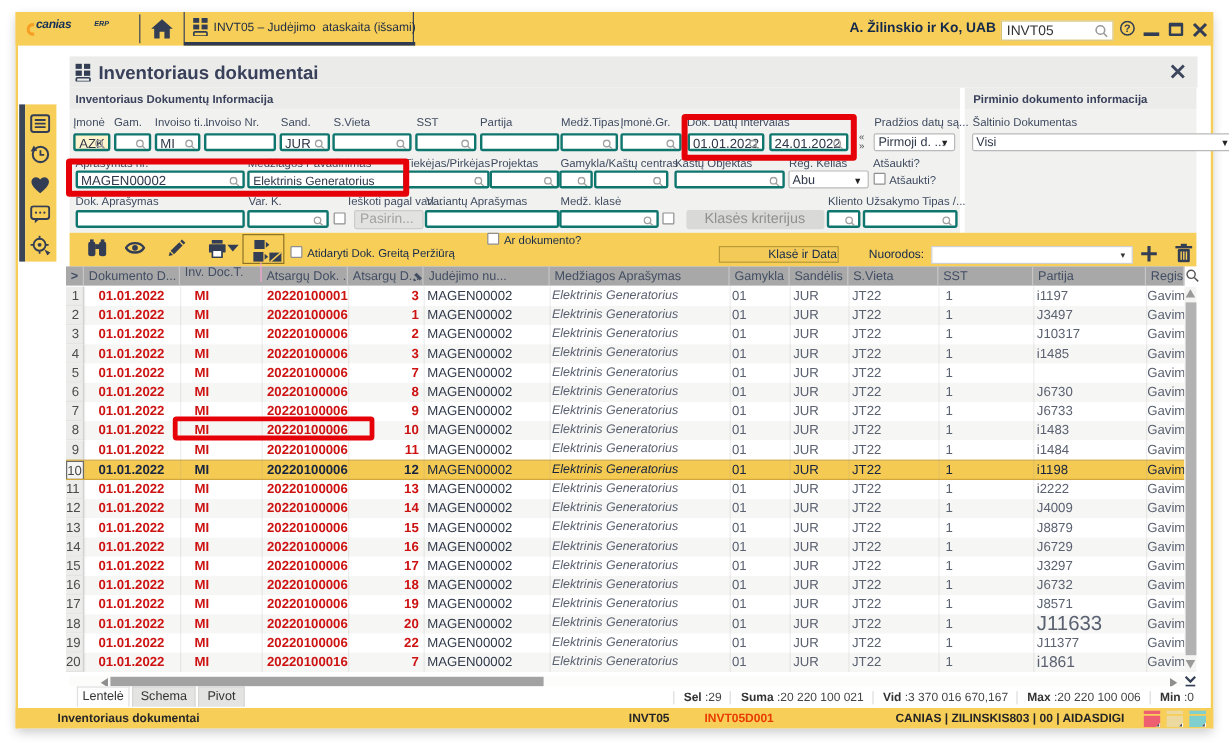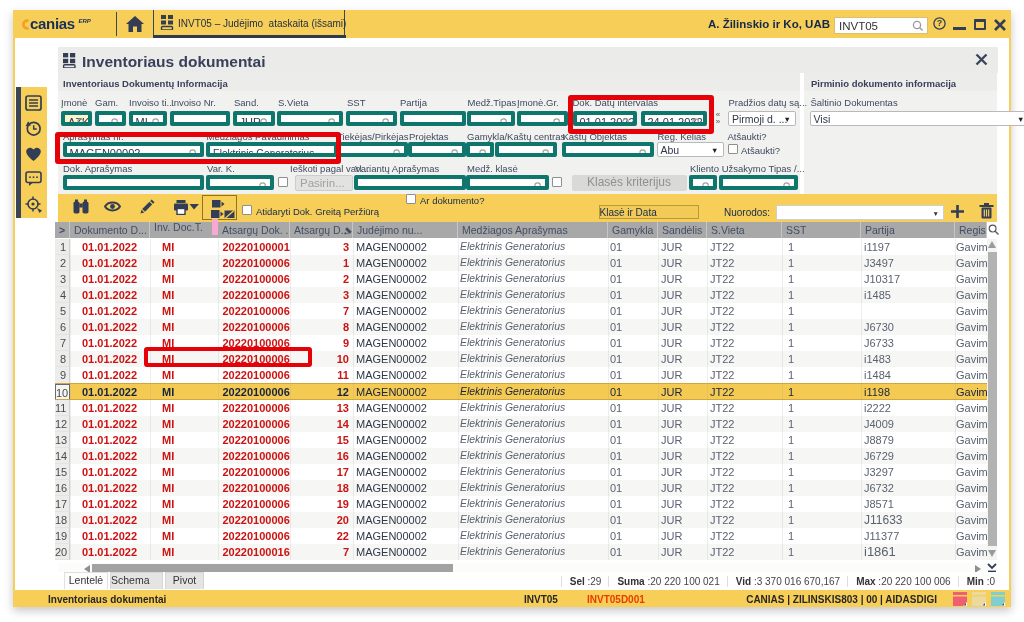--- a/index.html
+++ b/index.html
@@ -1,31 +1,31 @@
 <!DOCTYPE html>
 <html><head><meta charset="utf-8"><style>
 *{margin:0;padding:0;box-sizing:border-box}
 html,body{width:1024px;height:622px;font-family:"Liberation Sans",sans-serif;background:#fff;overflow:hidden}
 .a{position:absolute}
 .lbl{position:absolute;font-size:9.5px;color:#3e4a5e;white-space:nowrap;line-height:11px}
-.inp{position:absolute;height:15px;background:#fff;border:4px solid #0f766e;border-radius:2px;font-size:11px;color:#2e3748;line-height:14px;padding:0 3px;white-space:nowrap;overflow:hidden}
+.inp{position:absolute;height:15px;background:#fff;border:2px solid #0f766e;border-radius:2px;font-size:11px;color:#2e3748;line-height:14px;padding:0 3px;white-space:nowrap;overflow:hidden}
 .mag{position:absolute;right:2px;top:3px;width:9px;height:9px}
 .dd{position:absolute;height:15px;background:#fff;border:1px solid #b9b9b9;border-radius:2px;font-size:10.5px;color:#2e3748;line-height:14px;padding:0 3px;white-space:nowrap}
 .dda{position:absolute;right:4px;top:4px;font-size:7.5px;color:#222;line-height:7.5px}
 .cb{position:absolute;width:10px;height:10px;background:#fff;border:1px solid #8f8f8f;border-radius:1px}
 .redbox{position:absolute;border:5px solid #e60008;border-radius:3px;z-index:50}
 svg{display:block}
 </style></head><body>
 <div class="a" style="left:13px;top:10px;width:998px;height:597px;background:#fff;border-left:2px solid #f7ce58;border-right:2px solid #f7ce58;box-shadow:0 4px 9px rgba(0,0,0,.22)"></div>
 <div class="a" style="left:13px;top:10px;width:998px;height:28px;background:#f7ce58"></div>
 <div class="a" style="left:21px;top:15px;width:120px;height:18px">
 <svg style="position:absolute;left:0.5px;top:4px" width="7" height="11" viewBox="0 0 7 11">
       <path d="M6.5 1.8 A3.9 3.9 0 1 0 6.5 9.2" fill="none" stroke="#f59f24" stroke-width="2.7"></path>
     </svg>
-<span style="position:absolute;left:9px;top:0px;font-size:15px;font-weight:bold;color:#173057;letter-spacing:-0.3px">canias</span>
+<span style="position:absolute;left:9px;top:0px;font-size:10px;font-weight:bold;font-style:italic;color:#173057;letter-spacing:-0.3px">canias</span>
 <span style="position:absolute;left:57.5px;top:3px;font-size:6px;font-weight:bold;font-style:italic;color:#173057">ERP</span>
 </div>
 <div class="a" style="left:116px;top:12px;width:1px;height:24px;background:#3a4557"></div>
 <svg class="a" style="left:125px;top:14px" width="20" height="20" viewBox="0 0 20 20">
     <path d="M10 2 L19 10 L16.5 10 L16.5 18 L12 18 L12 12.5 L8 12.5 L8 18 L3.5 18 L3.5 10 L1 10 Z" fill="#333e54"></path>
   </svg>
 <div class="a" style="left:153px;top:10px;width:192px;height:25px;border-left:1px solid #3a4557;border-right:1px solid #3a4557"></div>
 <div class="a" style="left:153px;top:35px;width:193px;height:2.5px;background:#2e3a50"></div>
 <svg class="a" style="left:160px;top:15px" width="14" height="15" viewBox="0 0 14 15">
 <rect x="1" y="0" width="5" height="4" fill="#333e54"></rect>
@@ -281,40 +281,40 @@
     <path d="M10.5 2.5 L13.5 5 L10.5 7.5 Z" fill="#333e54"></path>
     <rect x="0" y="11" width="8.5" height="8" fill="#333e54"></rect>
     <path d="M9.5 12.5 L12.5 15 L9.5 17.5 Z" fill="#333e54"></path>
     <rect x="13.5" y="11.5" width="10" height="7.5" fill="#333e54"></rect>
     <path d="M14.5 19 L23 11.5" stroke="#f7ce58" stroke-width="1.2"></path>
   </svg>
 <div class="cb" style="left:242px;top:205px"></div>
 <div class="a" style="left:256px;top:206px;font-size:9.5px;color:#14294a">Atidaryti Dok. Greitą Peržiūrą</div>
 <div class="cb" style="left:406px;top:193.5px"></div>
 <div class="a" style="left:420px;top:195px;font-size:9.5px;color:#14294a">Ar dokumento?</div>
-<div class="a" style="left:598.5px;top:204.5px;width:100px;height:14.5px;background:#f3ca58;border:1px solid #b89a37;font-size:10px;color:#14294a;text-align:left;line-height:14px">Klasė ir Data</div>
+<div class="a" style="left:598.5px;top:204.5px;width:100px;height:14.5px;background:#f3ca58;border:1px solid #b89a37;font-size:10px;color:#14294a;text-align:right;line-height:14px">Klasė ir Data</div>
 <div class="a" style="left:724px;top:207px;font-size:10px;color:#14294a">Nuorodos:</div>
 <div class="a" style="left:776px;top:205px;width:168px;height:14.5px;background:#fff;border:1px solid #cfcfcf">
     <span style="position:absolute;right:4px;top:4.5px;font-size:6.5px;line-height:6.5px;color:#333">▼</span>
   </div>
 <svg class="a" style="left:950px;top:204px" width="15" height="15" viewBox="0 0 15 15">
     <path d="M7.5 1 L7.5 14 M1 7.5 L14 7.5" stroke="#333e54" stroke-width="2.6"></path>
   </svg>
 <svg class="a" style="left:979px;top:203px" width="15" height="16" viewBox="0 0 15 16">
     <rect x="2.5" y="4.5" width="10" height="11" rx="1" fill="#333e54"></rect>
     <rect x="0.5" y="2" width="14" height="2" fill="#333e54"></rect>
     <rect x="5" y="0" width="5" height="2.2" fill="#333e54"></rect>
     <line x1="5.3" y1="6.5" x2="5.3" y2="13.5" stroke="#f7ce58" stroke-width="1.2"></line>
     <line x1="7.5" y1="6.5" x2="7.5" y2="13.5" stroke="#f7ce58" stroke-width="1.2"></line>
     <line x1="9.7" y1="6.5" x2="9.7" y2="13.5" stroke="#f7ce58" stroke-width="1.2"></line>
   </svg>
 <div class="a" style="left:55px;top:222px;width:932px;height:16px;background:#a8a8a8"></div>
 <div class="a" style="left:55px;top:222px;width:15px;height:16px;border-right:1px solid #c6c6c6;font-size:10.5px;font-weight:bold;color:#434e63;line-height:16px;padding-left:4px;overflow:hidden;white-space:nowrap">&gt;</div>
 <div class="a" style="left:70px;top:222px;width:80px;height:16px;border-right:1px solid #c6c6c6;font-size:10.5px;color:#434e63;line-height:16px;padding-left:4px;overflow:hidden;white-space:nowrap">Dokumento D...</div>
-<div class="a" style="left:150px;top:219px;width:68px;height:16px;border-right:6px solid #f9a8d4;font-size:10.5px;color:#434e63;line-height:16px;padding-left:4px;overflow:hidden;white-space:nowrap">Inv. Doc.T.</div>
+<div class="a" style="left:150px;top:219px;width:68px;height:16px;border-right:1px solid #f9a8d4;font-size:10.5px;color:#434e63;line-height:16px;padding-left:4px;overflow:hidden;white-space:nowrap">Inv. Doc.T.</div>
 <div class="a" style="left:218px;top:222px;width:72px;height:16px;border-right:1px solid #c6c6c6;font-size:10.5px;color:#434e63;line-height:16px;padding-left:4px;overflow:hidden;white-space:nowrap">Atsargų Dok. ...</div>
 <div class="a" style="left:290px;top:222px;width:63px;height:16px;border-right:1px solid #c6c6c6;font-size:10.5px;color:#434e63;line-height:16px;padding-left:4px;overflow:hidden;white-space:nowrap">Atsargų D...</div>
 <div class="a" style="left:353px;top:222px;width:105px;height:16px;border-right:1px solid #c6c6c6;font-size:10.5px;color:#434e63;line-height:16px;padding-left:4px;overflow:hidden;white-space:nowrap">Judėjimo nu...</div>
 <div class="a" style="left:458px;top:222px;width:150px;height:16px;border-right:1px solid #c6c6c6;font-size:10.5px;color:#434e63;line-height:16px;padding-left:4px;overflow:hidden;white-space:nowrap">Medžiagos Aprašymas</div>
 <div class="a" style="left:608px;top:222px;width:50px;height:16px;border-right:1px solid #c6c6c6;font-size:10.5px;color:#434e63;line-height:16px;padding-left:4px;overflow:hidden;white-space:nowrap">Gamykla</div>
 <div class="a" style="left:658px;top:222px;width:49px;height:16px;border-right:1px solid #c6c6c6;font-size:10.5px;color:#434e63;line-height:16px;padding-left:4px;overflow:hidden;white-space:nowrap">Sandėlis</div>
 <div class="a" style="left:707px;top:222px;width:75px;height:16px;border-right:1px solid #c6c6c6;font-size:10.5px;color:#434e63;line-height:16px;padding-left:4px;overflow:hidden;white-space:nowrap">S.Vieta</div>
 <div class="a" style="left:782px;top:222px;width:79px;height:16px;border-right:1px solid #c6c6c6;font-size:10.5px;color:#434e63;line-height:16px;padding-left:4px;overflow:hidden;white-space:nowrap">SST</div>
 <div class="a" style="left:861px;top:222px;width:94px;height:16px;border-right:1px solid #c6c6c6;font-size:10.5px;color:#434e63;line-height:16px;padding-left:4px;overflow:hidden;white-space:nowrap">Partija</div>
 <div class="a" style="left:955px;top:222px;width:32px;height:16px;border-right:1px solid #c6c6c6;font-size:10.5px;color:#434e63;line-height:16px;padding-left:4px;overflow:hidden;white-space:nowrap">Regis</div>
@@ -571,21 +571,21 @@
 <div class="a" style="left:82px;top:512.16px;font-size:11px;color:#cd1212;font-weight:bold;line-height:16px">01.01.2022</div>
 <div class="a" style="left:162px;top:512.16px;font-size:11px;color:#cd1212;font-weight:bold;line-height:16px">MI</div>
 <div class="a" style="left:222.5px;top:512.16px;font-size:11px;color:#cd1212;font-weight:bold;line-height:16px">20220100006</div>
 <div class="a" style="left:290px;top:512.16px;width:59px;text-align:right;font-size:11px;color:#cd1212;font-weight:bold;line-height:16px">20</div>
 <div class="a" style="left:356px;top:512.16px;font-size:11px;color:#30394a;line-height:16px">MAGEN00002</div>
 <div class="a" style="left:460px;top:512.16px;font-size:10.4px;font-style:italic;color:#5a6170;line-height:16px">Elektrinis Generatorius</div>
 <div class="a" style="left:610px;top:512.16px;font-size:11px;color:#5a6170;line-height:16px">01</div>
 <div class="a" style="left:661px;top:512.16px;font-size:11px;color:#5a6170;line-height:16px">JUR</div>
 <div class="a" style="left:710px;top:512.16px;font-size:11px;color:#5a6170;line-height:16px">JT22</div>
 <div class="a" style="left:788px;top:512.16px;font-size:11px;color:#5a6170;line-height:16px">1</div>
-<div class="a" style="left:864px;top:512.16px;font-size:12px;color:#5a6170;line-height:16px">J11633</div>
+<div class="a" style="left:864px;top:512.16px;font-size:17px;color:#5a6170;line-height:16px">J11633</div>
 <div class="a" style="left:956px;top:512.16px;width:31px;overflow:hidden;font-size:11px;color:#5a6170;line-height:16px">Gavimas</div>
 <div class="a" style="left:55px;top:528.24px;width:932px;height:16.08px;background:#ffffff"></div>
 <div class="a" style="left:55px;top:528.24px;width:15px;height:16.08px;background:#ececeb;border-right:1px solid #d2d2d2;border-bottom:1px solid #e3e3e3;font-size:11px;color:#4b4b4b;line-height:16px;text-align:right;padding-right:3px">19</div>
 <div class="a" style="left:82px;top:528.24px;font-size:11px;color:#cd1212;font-weight:bold;line-height:16px">01.01.2022</div>
 <div class="a" style="left:162px;top:528.24px;font-size:11px;color:#cd1212;font-weight:bold;line-height:16px">MI</div>
 <div class="a" style="left:222.5px;top:528.24px;font-size:11px;color:#cd1212;font-weight:bold;line-height:16px">20220100006</div>
 <div class="a" style="left:290px;top:528.24px;width:59px;text-align:right;font-size:11px;color:#cd1212;font-weight:bold;line-height:16px">22</div>
 <div class="a" style="left:356px;top:528.24px;font-size:11px;color:#30394a;line-height:16px">MAGEN00002</div>
 <div class="a" style="left:460px;top:528.24px;font-size:10.4px;font-style:italic;color:#5a6170;line-height:16px">Elektrinis Generatorius</div>
 <div class="a" style="left:610px;top:528.24px;font-size:11px;color:#5a6170;line-height:16px">01</div>
@@ -630,21 +630,21 @@
 <div class="a" style="left:975px;top:564.5px;width:0;height:0;border-top:4px solid transparent;border-bottom:4px solid transparent;border-left:6px solid #8f8f8f"></div>
 <svg class="a" style="left:987px;top:563px" width="10" height="10" viewBox="0 0 10 10">
     <path d="M1 1 L5 5 L9 1" fill="none" stroke="#333e54" stroke-width="1.8"></path>
     <line x1="1" y1="8.5" x2="9" y2="8.5" stroke="#333e54" stroke-width="1.8"></line>
   </svg>
 <div class="redbox" style="left:55px;top:131.5px;width:286px;height:32px"></div>
 <div class="redbox" style="left:567.5px;top:94.5px;width:146px;height:39.5px"></div>
 <div class="redbox" style="left:144px;top:347px;width:168px;height:20px;border-width:4px"></div>
 <div class="a" style="left:58px;top:572px;width:939px;height:16.5px;background:#fff"></div>
 <div class="a" style="left:64px;top:572px;width:44px;height:16.5px;background:#fdfdfd;border:1px solid #e0e0e0;border-bottom:none;font-size:10.5px;color:#333;text-align:center;line-height:15px">Lentelė</div>
-<div class="a" style="left:110px;top:572px;width:53px;height:16.5px;background:#e4e4e3;border:1px solid #d6d6d6;border-bottom:none;font-size:10.5px;color:#333;line-height:15px">Schema</div>
+<div class="a" style="left:110px;top:572px;width:53px;height:16.5px;background:#e4e4e3;border:1px solid #d6d6d6;border-bottom:none;font-size:10.5px;color:#333;text-align:center;line-height:15px">Schema</div>
 <div class="a" style="left:165px;top:572px;width:39px;height:16.5px;background:#e4e4e3;border:1px solid #d6d6d6;border-bottom:none;font-size:10.5px;color:#333;text-align:center;line-height:15px">Pivot</div>
 <div class="a" style="right:22px;top:575.5px;font-size:10px;white-space:nowrap"><span style="border-left:1px solid #ddd;padding:0 7px 0 8px"><b style="color:#333">Sel</b> <span style="color:#444">:29</span></span><span style="border-left:1px solid #ddd;padding:0 7px 0 8px"><b style="color:#333">Suma</b> <span style="color:#444">:20 220 100 021</span></span><span style="border-left:1px solid #ddd;padding:0 7px 0 8px"><b style="color:#333">Vid</b> <span style="color:#444">:3 370 016 670,167</span></span><span style="border-left:1px solid #ddd;padding:0 7px 0 8px"><b style="color:#333">Max</b> <span style="color:#444">:20 220 100 006</span></span><span style="border-left:1px solid #ddd;padding:0 7px 0 8px"><b style="color:#333">Min</b> <span style="color:#444">:0</span></span></div>
 <div class="a" style="left:13px;top:590px;width:998px;height:17px;background:#f7ce58"></div>
 <div class="a" style="left:48px;top:594px;font-size:10px;font-weight:bold;color:#262626">Inventoriaus dokumentai</div>
 <div class="a" style="left:524px;top:594px;font-size:10px;font-weight:bold;color:#262626">INVT05</div>
 <div class="a" style="left:587px;top:594px;font-size:10px;font-weight:bold;color:#e83c00">INVT05D001</div>
 <div class="a" style="left:697px;top:594px;width:240px;text-align:right;font-size:10px;font-weight:bold;color:#262626;white-space:nowrap">CANIAS | ZILINSKIS803 | 00 | AIDASDIGI</div>
 <svg class="a" style="left:953px;top:592px" width="14" height="14" viewBox="0 0 14 14">
     <rect x="0" y="0" width="14" height="3" fill="#ee5f72"></rect>
     <rect x="0" y="4.5" width="14" height="9.5" fill="#ee5f72"></rect>

